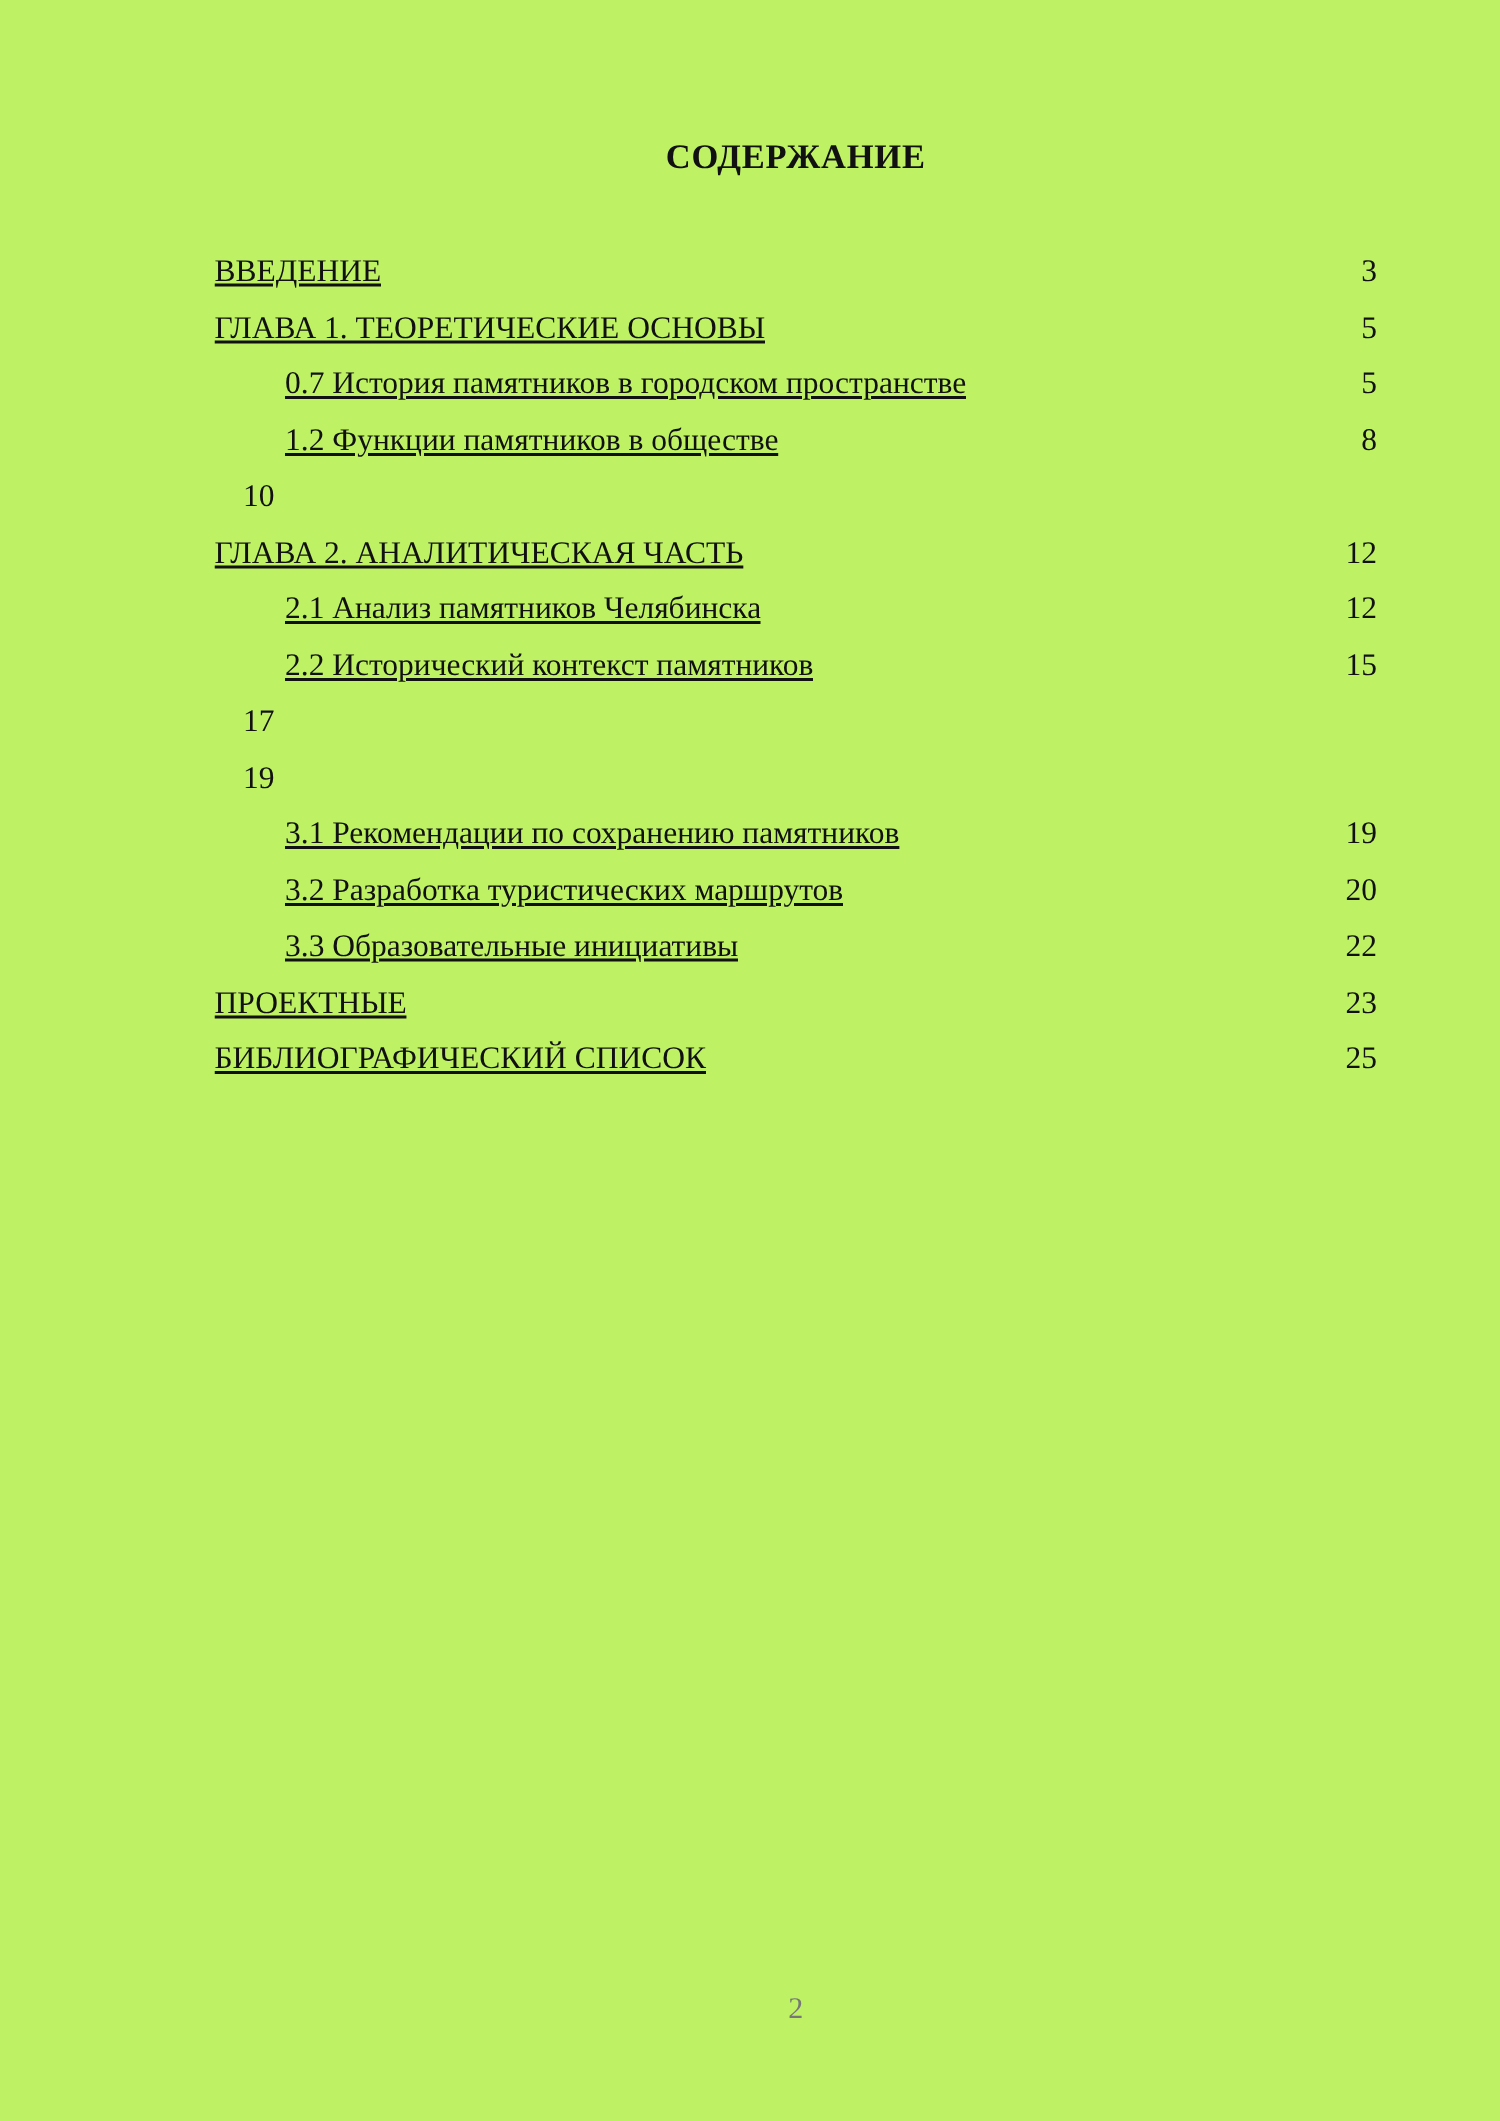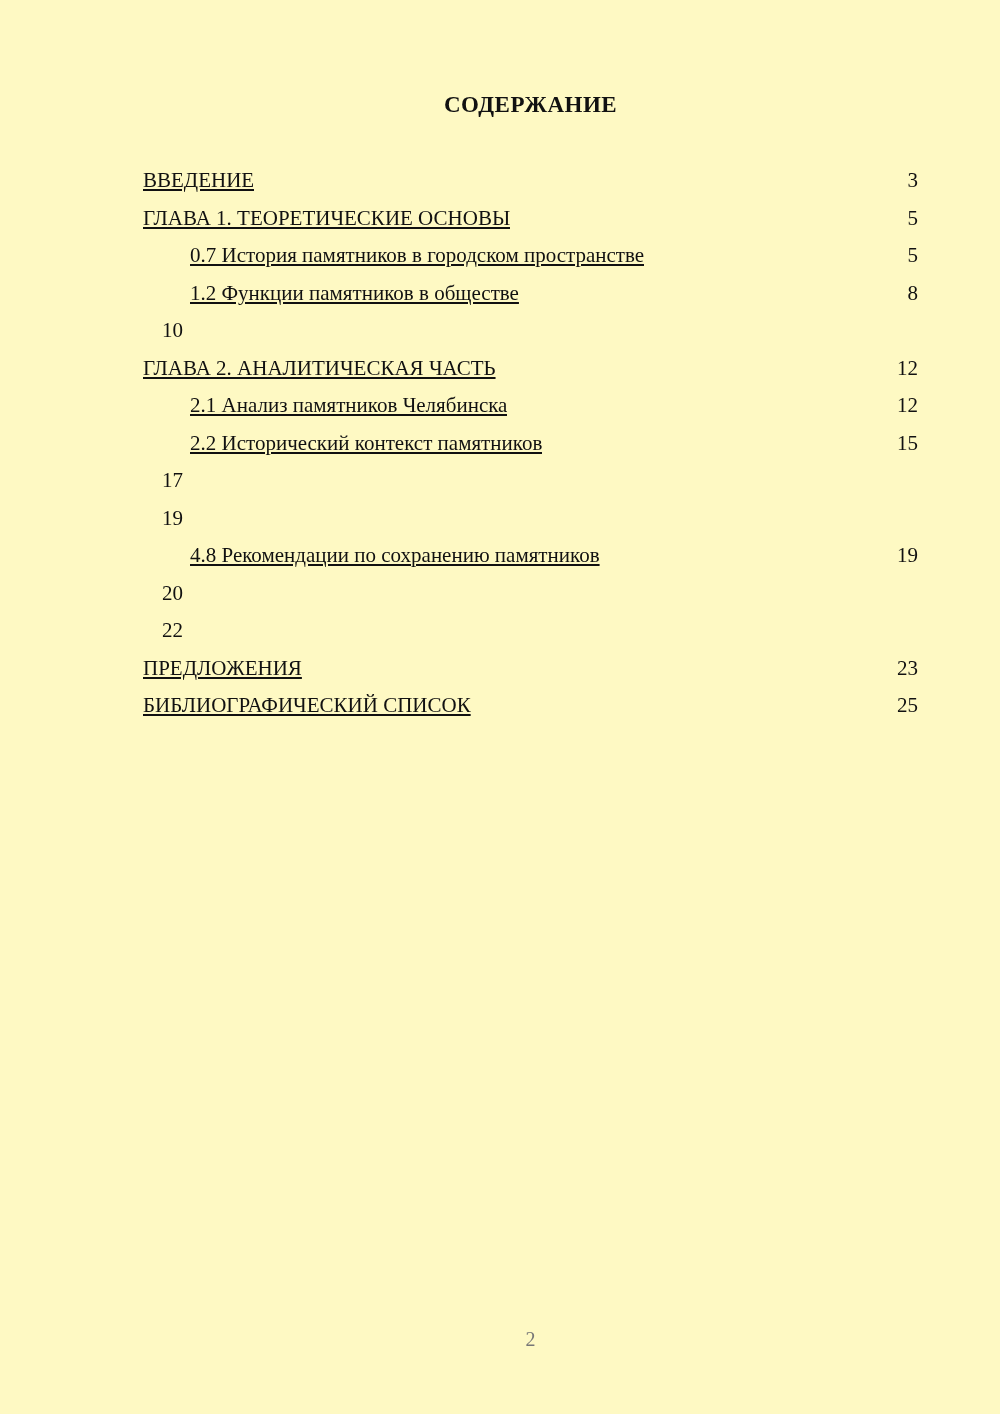--- a/index.html
+++ b/index.html
@@ -4,21 +4,21 @@
 <style>
   html, body {
     margin: 0;
     padding: 0;
     background: #ffffff;
   }
   .page {
     position: relative;
     width: 1000px;
     height: 1414px;
-    background: #fef9c3;
+    background: #bef264;
     font-family: "Liberation Serif", "DejaVu Serif", serif;
     color: #111111;
     overflow: hidden;
   }
   .content {
     position: absolute;
     left: 143px;
     right: 82px;
     top: 0;
   }
@@ -101,31 +101,33 @@
     <span class="toc-label">2.2 Исторический контекст памятников</span>
     <span class="toc-page">15</span>
   </div>
         <div class="toc-row level-1">
     <span class="toc-page">17</span>
   </div>
         <div class="toc-row">
     <span class="toc-page">19</span>
   </div>
         <div class="toc-row level-1">
-    <span class="toc-label">4.8 Рекомендации по сохранению памятников</span>
+    <span class="toc-label">3.1 Рекомендации по сохранению памятников</span>
     <span class="toc-page">19</span>
   </div>
         <div class="toc-row level-1">
+    <span class="toc-label">3.2 Разработка туристических маршрутов</span>
     <span class="toc-page">20</span>
   </div>
         <div class="toc-row level-1">
+    <span class="toc-label">3.3 Образовательные инициативы</span>
     <span class="toc-page">22</span>
   </div>
         <div class="toc-row">
-    <span class="toc-label">ПРЕДЛОЖЕНИЯ</span>
+    <span class="toc-label">ПРОЕКТНЫЕ</span>
     <span class="toc-page">23</span>
   </div>
         <div class="toc-row">
     <span class="toc-label">БИБЛИОГРАФИЧЕСКИЙ СПИСОК</span>
     <span class="toc-page">25</span>
   </div>
       </div>
   </div>
 
   <div class="page-footer">2</div>

